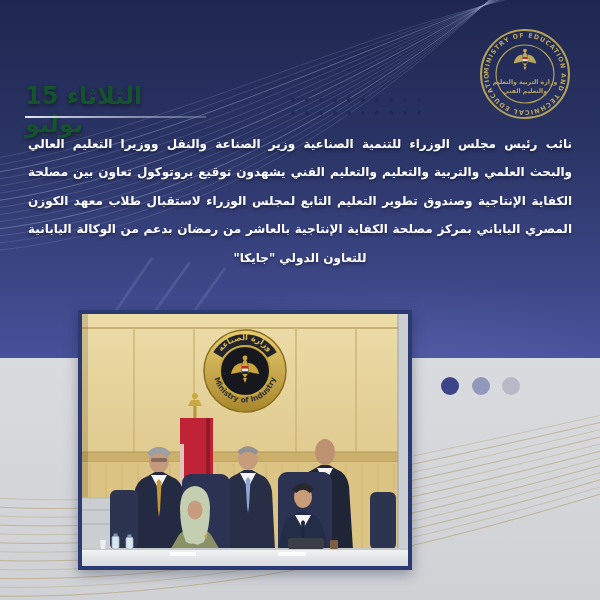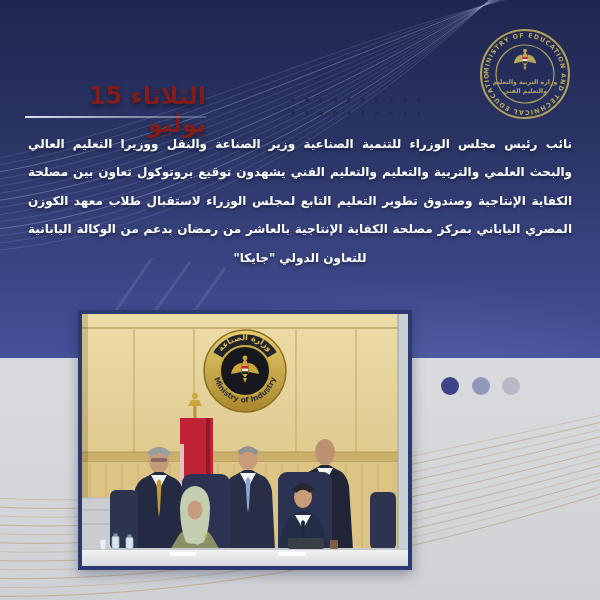--- a/index.html
+++ b/index.html
@@ -15,21 +15,21 @@
   }
   .bg-bottom{
     position:absolute;left:0;top:358px;width:600px;height:242px;
     background:linear-gradient(180deg,#dadbdf 0%,#cfd1d5 100%);
   }
   svg.deco{position:absolute;display:block;}
   #deco-top{left:0;top:0;}
   #deco-bottom{left:0;top:358px;}
   .date{
     position:absolute;left:25px;top:82px;width:181px;
-    direction:rtl;text-align:right;color:#7f1d1d;
+    direction:rtl;text-align:left;color:#14532d;
     font-size:24px;font-weight:bold;line-height:28px;
     text-shadow:0 2px 4px rgba(0,0,0,0.45);
   }
   .date-underline{
     position:absolute;left:25px;top:116px;width:181px;height:2px;
     background:linear-gradient(90deg,rgba(232,238,250,0.95),rgba(128,138,175,0.45));
   }
   .dots-grid{position:absolute;left:291px;top:98px;display:flex;flex-direction:column;gap:9px;}
   .dots-row{display:flex;gap:10px;}
   .dots-row span{width:4px;height:4px;border-radius:50%;background:#222a54;display:block;}

